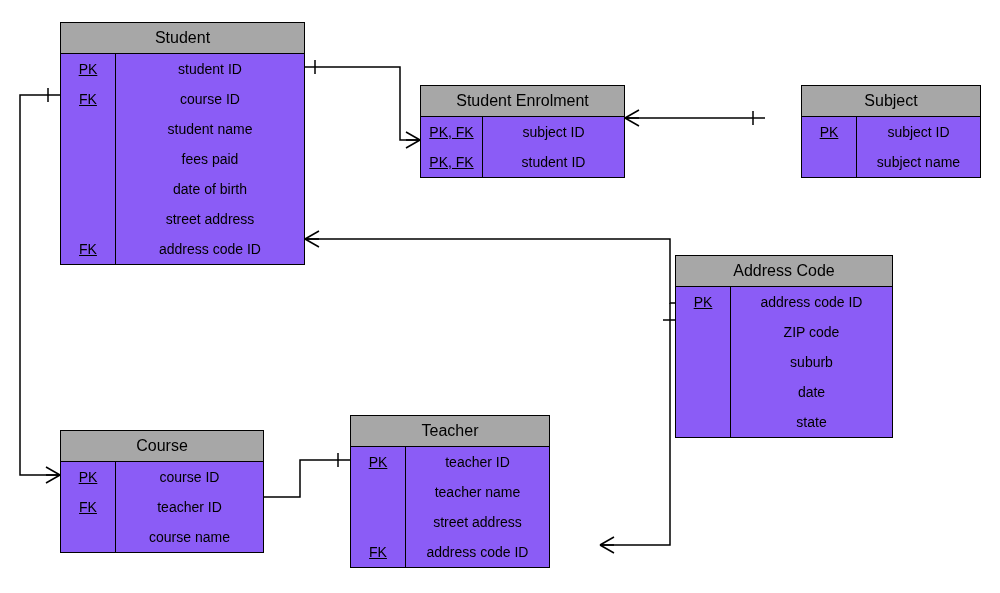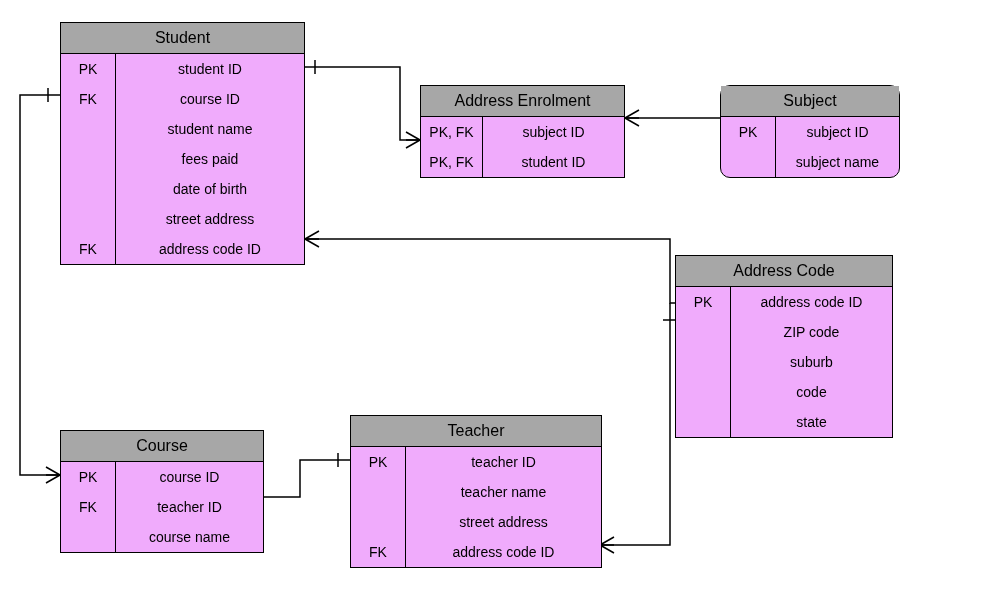--- a/index.html
+++ b/index.html
@@ -8,21 +8,21 @@
     padding: 0;
     font-family: Arial, Helvetica, sans-serif;
     background: #fff;
     width: 1000px;
     height: 593px;
     position: relative;
   }
   .entity {
     position: absolute;
     border: 1.5px solid #000;
-    background: #f0abfc;
+    background: #8b5cf6;
   }
   .entity-header {
     background: #a7a7a7;
     border-bottom: 1.5px solid #000;
     text-align: center;
     font-size: 16px;
     padding: 6px 0;
     font-weight: normal;
   }
   .row {
@@ -33,20 +33,21 @@
   .key-col {
     width: 55px;
     border-right: 1.5px solid #000;
     text-align: center;
     font-size: 14px;
     padding: 5px 2px;
     display: flex;
     align-items: center;
     justify-content: center;
     flex-shrink: 0;
+    text-decoration: underline;
   }
   .key-col.wide { width: 62px; }
   .attr-col {
     flex: 1;
     font-size: 14px;
     padding: 5px 4px;
     display: flex;
     align-items: center;
     justify-content: center;
   }
@@ -127,32 +128,32 @@
       <div class="key-col"></div>
       <div class="attr-col">street address</div>
     </div>
   <div class="row">
       <div class="key-col">FK</div>
       <div class="attr-col">address code ID</div>
     </div>
 </div>
 
 <div class="entity" style="left:420px; top:85px; width:205px;">
-  <div class="entity-header">Address Enrolment</div>
+  <div class="entity-header">Student Enrolment</div>
   <div class="row">
       <div class="key-col wide">PK, FK</div>
       <div class="attr-col">subject ID</div>
     </div>
   <div class="row">
       <div class="key-col wide">PK, FK</div>
       <div class="attr-col">student ID</div>
     </div>
 </div>
 
-<div class="entity" style="left:720px; top:85px; width:180px;border-radius:10px;">
+<div class="entity" style="left:801px; top:85px; width:180px;">
   <div class="entity-header">Subject</div>
   <div class="row">
       <div class="key-col">PK</div>
       <div class="attr-col">subject ID</div>
     </div>
   <div class="row">
       <div class="key-col"></div>
       <div class="attr-col">subject name</div>
     </div>
 </div>
@@ -166,21 +167,21 @@
   <div class="row">
       <div class="key-col"></div>
       <div class="attr-col">ZIP code</div>
     </div>
   <div class="row">
       <div class="key-col"></div>
       <div class="attr-col">suburb</div>
     </div>
   <div class="row">
       <div class="key-col"></div>
-      <div class="attr-col">code</div>
+      <div class="attr-col">date</div>
     </div>
   <div class="row">
       <div class="key-col"></div>
       <div class="attr-col">state</div>
     </div>
 </div>
 
 <div class="entity" style="left:60px; top:430px; width:204px;">
   <div class="entity-header">Course</div>
   <div class="row">
@@ -190,21 +191,21 @@
   <div class="row">
       <div class="key-col">FK</div>
       <div class="attr-col">teacher ID</div>
     </div>
   <div class="row">
       <div class="key-col"></div>
       <div class="attr-col">course name</div>
     </div>
 </div>
 
-<div class="entity" style="left:350px; top:415px; width:252px;">
+<div class="entity" style="left:350px; top:415px; width:200px;">
   <div class="entity-header">Teacher</div>
   <div class="row">
       <div class="key-col">PK</div>
       <div class="attr-col">teacher ID</div>
     </div>
   <div class="row">
       <div class="key-col"></div>
       <div class="attr-col">teacher name</div>
     </div>
   <div class="row">

